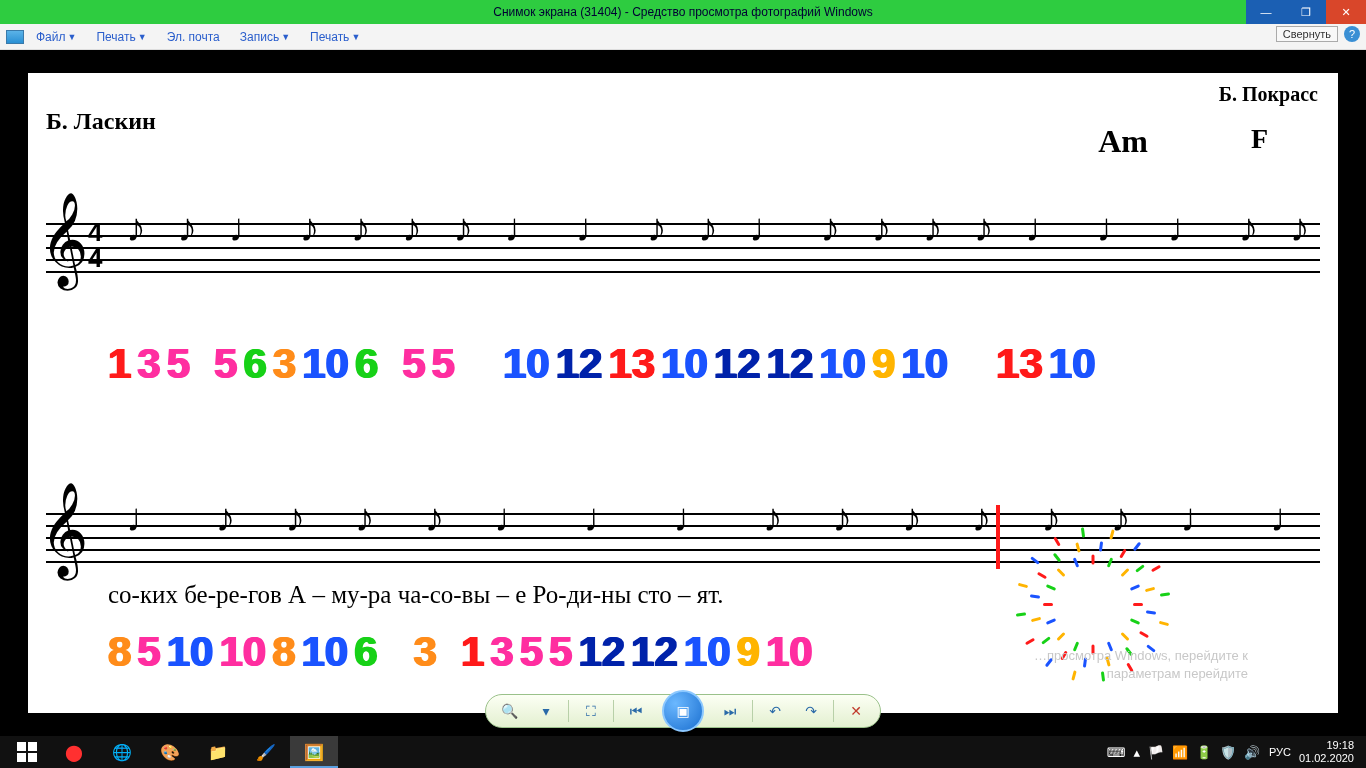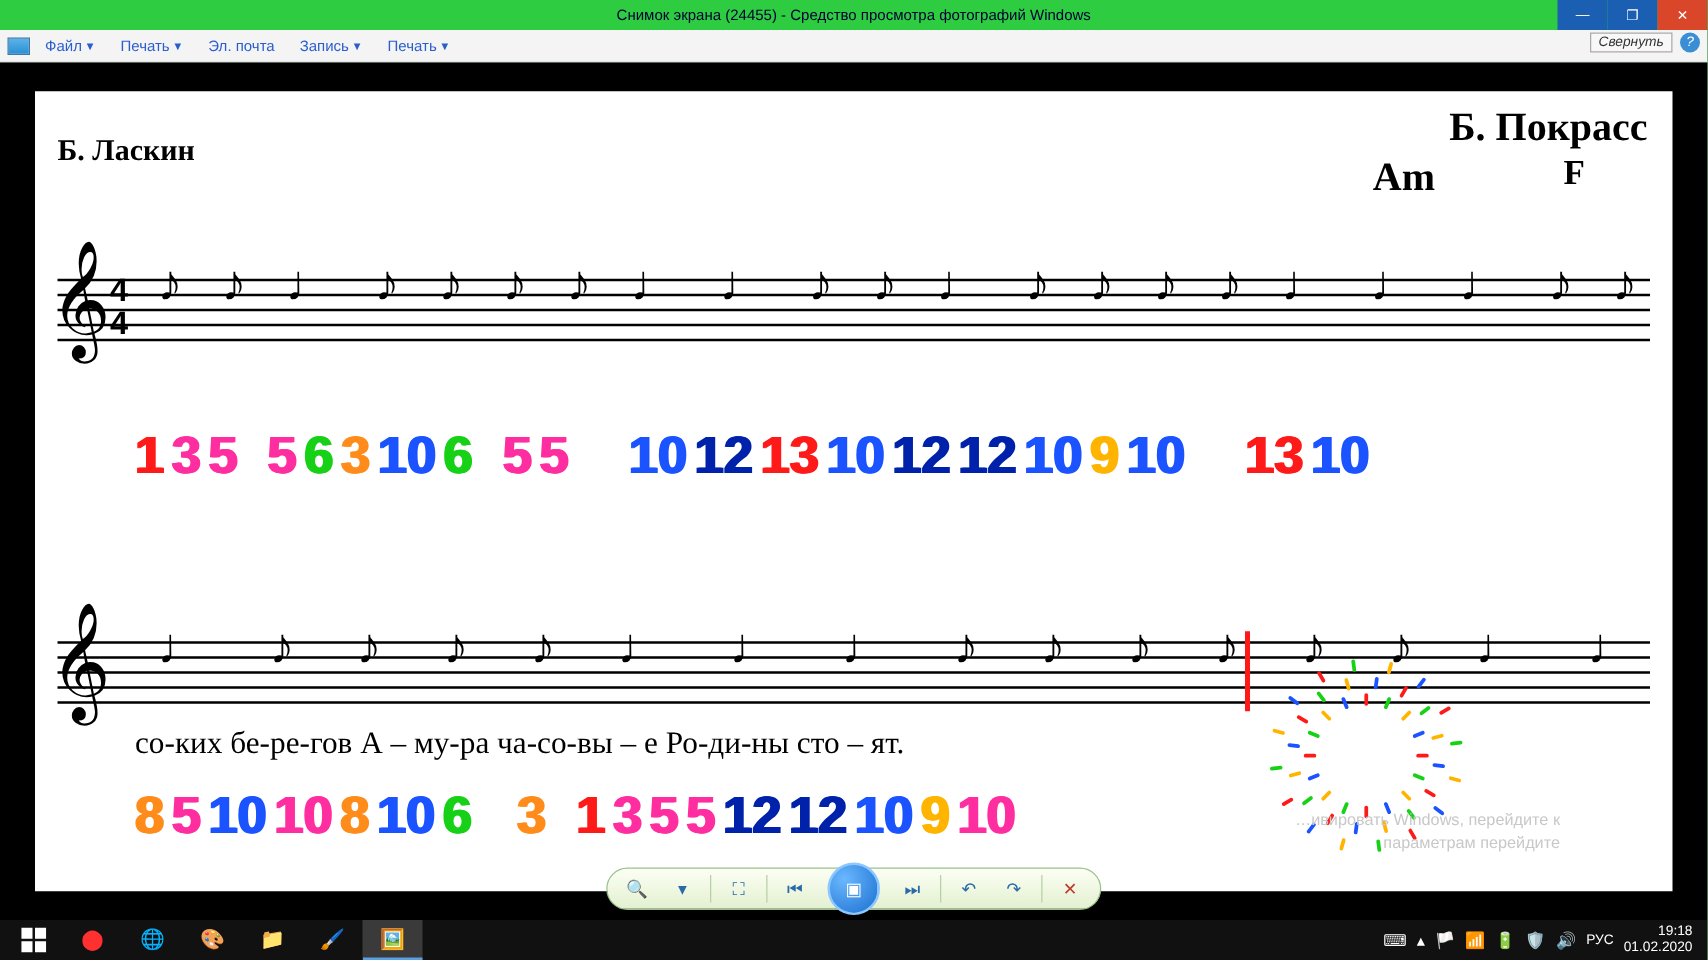--- a/index.html
+++ b/index.html
@@ -9,28 +9,28 @@
 .title-bar .title-text { color: #003; }
 .window-controls { position: absolute; right: 0; top: 0; display: flex; height: 24px; }
 .window-controls div { width: 40px; height: 24px; display: flex; align-items: center; justify-content: center; font-size: 11px; }
 .winctrl-min { background: #1b5fb3; color: #fff; }
 .winctrl-max { background: #1b5fb3; color: #fff; }
 .winctrl-close { background: #d9462a; color: #fff; font-size: 15px; }
 .menu-bar { background: #f4f4f4; height: 26px; display: flex; align-items: center; padding: 0 6px; font-size: 12px; border-bottom: 1px solid #ddd; position: relative; }
 .menu-bar .icon-app { width: 18px; height: 14px; background: linear-gradient(#5bb3e8,#2a90d4); margin-right: 8px; border: 1px solid #3a7aaa; }
 .menu-item { padding: 0 4px; color: #2a5ecc; display: flex; align-items: center; gap: 2px; margin-right: 12px; cursor: default; }
 .menu-item .dd { font-size: 9px; color: #2a5ecc; }
-.menu-right { position: absolute; right: 6px; top: 2px; display: flex; align-items: center; gap: 6px; font-style: italic; }
+.menu-right { position: absolute; right: 6px; top: 2px; display: flex; align-items: center; gap: 6px; }
 .collapse-btn { font-size: 11px; color: #333; background: #f8f8f8; border: 1px solid #aaa; padding: 1px 6px; }
 .help-icon { width: 16px; height: 16px; background: #3a8fd4; border-radius: 50%; color: #fff; font-size: 11px; display: flex; align-items: center; justify-content: center; }
 .content-area { flex: 1; background: #000; display: flex; align-items: center; justify-content: center; position: relative; }
 .photo { background: #fff; width: 1310px; height: 640px; position: relative; overflow: hidden; }
 
 .author-l { position: absolute; top: 35px; left: 18px; font-family: Georgia, serif; font-weight: bold; font-size: 24px; }
-.author-r { position: absolute; top: 10px; right: 20px; font-family: Georgia, serif; font-weight: bold; font-size: 32px; }
+.author-r { position: absolute; top: 10px; right: 20px; font-family: Georgia, serif; font-weight: bold; font-size: 20px; }
 .chord1 { position: absolute; top: 50px; right: 190px; font-family: Georgia, serif; font-weight: bold; font-size: 32px; }
 .chord2 { position: absolute; top: 50px; right: 70px; font-family: Georgia, serif; font-weight: bold; font-size: 28px; }
 .staff { position: absolute; left: 18px; right: 18px; }
 .staff-lines { position: relative; height: 48px; }
 .staff-lines .ln { position: absolute; left: 0; right: 0; height: 2px; background: #000; }
 .staff-lines .ln:nth-child(1){ top:0 } .staff-lines .ln:nth-child(2){ top:12px } .staff-lines .ln:nth-child(3){ top:24px } .staff-lines .ln:nth-child(4){ top:36px } .staff-lines .ln:nth-child(5){ top:48px }
 .staff1 { top: 150px; }
 .staff2 { top: 440px; }
 .clef { position: absolute; left: -6px; top: -24px; font-size: 82px; font-family: serif; line-height: 1; }
 .timesig { position: absolute; left: 42px; top: -4px; font-family: Georgia,serif; font-weight: bold; font-size: 26px; line-height: 26px; }
@@ -64,21 +64,21 @@
 .tray { margin-left: auto; display: flex; align-items: center; gap: 8px; padding-right: 8px; }
 .tray .clock { text-align: right; line-height: 1.15; font-size: 11px; }
 .tray-ico { font-size: 13px; }
 </style>
 </head>
 <body>
 
 <div class="window-frame">
 
   <div class="title-bar">
-    <span class="title-text">Снимок экрана (24455) - Средство просмотра фотографий Windows</span>
+    <span class="title-text">Снимок экрана (31404) - Средство просмотра фотографий Windows</span>
     <div class="window-controls">
       <div class="winctrl-min">—</div>
       <div class="winctrl-max">❐</div>
       <div class="winctrl-close">✕</div>
     </div>
   </div>
 
   <div class="menu-bar">
     <div class="icon-app"></div>
     <div class="menu-item">
@@ -276,21 +276,21 @@
           <div style="background: rgb(26, 83, 255); left: 114.44px; top: 12.0852px; transform: rotate(307.5deg);"></div>
           <div style="background: rgb(255, 180, 0); left: 101.82px; top: 38.1802px; transform: rotate(315deg);"></div>
           <div style="background: rgb(23, 209, 23); left: 116.808px; top: 34.0831px; transform: rotate(322.5deg);"></div>
           <div style="background: rgb(255, 26, 26); left: 133.22px; top: 33.5px; transform: rotate(330deg);"></div>
           <div style="background: rgb(26, 83, 255); left: 111.575px; top: 52.7792px; transform: rotate(337.5deg);"></div>
           <div style="background: rgb(255, 180, 0); left: 126.99px; top: 54.7297px; transform: rotate(345deg);"></div>
           <div style="background: rgb(23, 209, 23); left: 142.375px; top: 60.4716px; transform: rotate(352.5deg);"></div>
         </div>
 
       <div class="watermark">
-        <div>…ивировать Windows, перейдите к</div>
+        <div>…просмотра Windows, перейдите к</div>
         <div>параметрам перейдите</div>
       </div>
     </div>
 
     <div class="viewer-toolbar">
       <div class="tb-btn">🔍</div>
       <div class="tb-btn">▾</div>
       <div class="tb-sep"></div>
       <div class="tb-btn">⛶</div>
       <div class="tb-sep"></div>

